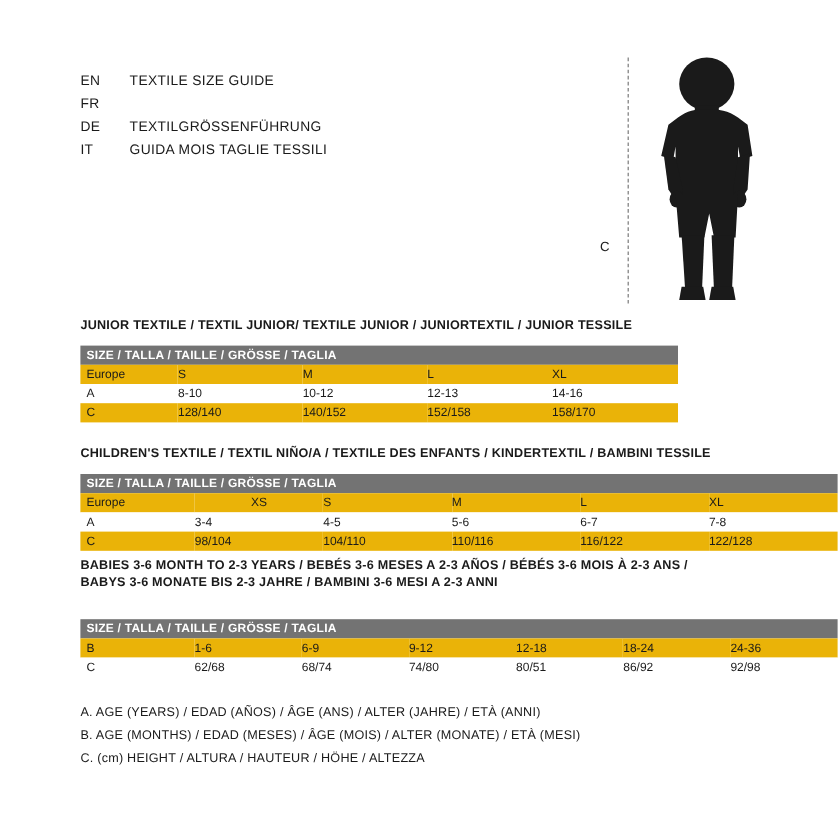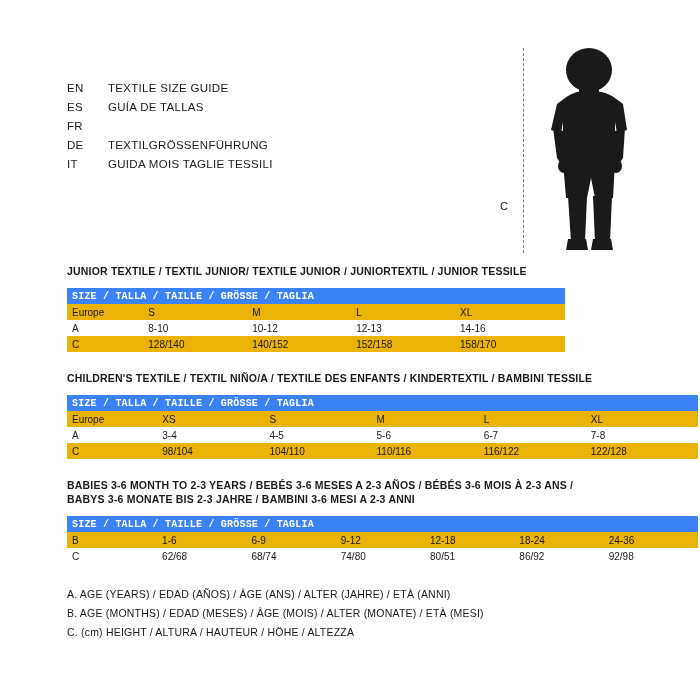--- a/index.html
+++ b/index.html
@@ -20,21 +20,20 @@
     height: 700px;
     box-sizing: border-box;
   }
 
   
   .lang-block {
     position: absolute;
     left: 67px;
     top: 62px;
     width: 400px;
-    margin-top: 20px;
   }
   .lang-row {
     display: flex;
     align-items: baseline;
     height: 19px;
     font-size: 11.5px;
     letter-spacing: 0.3px;
   }
   .lang-code {
     width: 41px;
@@ -94,26 +93,25 @@
     font-size: 10px;
     color: #1a1a1a;
   }
   table.size-table td {
     padding: 0;
     height: 16px;
     vertical-align: middle;
     font-size: 10px;
   }
   .hdr-row td {
-    background: #3b82f6;
+    background: #737373;
     color: #ffffff;
     font-weight: bold;
     height: 17px;
     letter-spacing: 0.2px;
-    font-family: Liberation Mono, monospace;
   }
   .band td {
     background: #eab308;
   }
   .plain td {
     background: #ffffff;
   }
   .cell-pad {
     padding-left: 5px !important;
   }
@@ -131,24 +129,20 @@
 </style>
 </head>
 <body>
 
 <div class="page">
 
   <div class="lang-block">
     <div class="lang-row">
       <span class="lang-code">EN</span>
       <span class="lang-text">TEXTILE SIZE GUIDE</span>
-    </div>
-    <div class="lang-row">
-      <span class="lang-code">ES</span>
-      <span class="lang-text">GUÍA DE TALLAS</span>
     </div>
     <div class="lang-row">
       <span class="lang-code">FR</span>
     </div>
     <div class="lang-row">
       <span class="lang-code">DE</span>
       <span class="lang-text">TEXTILGRÖSSENFÜHRUNG</span>
     </div>
     <div class="lang-row">
       <span class="lang-code">IT</span>
@@ -224,21 +218,21 @@
 
   <div class="sec-title" style="top:371px;">CHILDREN'S TEXTILE / TEXTIL NIÑO/A / TEXTILE DES ENFANTS / KINDERTEXTIL / BAMBINI TESSILE</div>
 
   <table class="size-table" style="left:67px; top:395px; width:631px;">
     <tbody>
         <tr class="hdr-row">
       <td class="cell-pad" colspan="6">SIZE / TALLA / TAILLE / GRÖSSE / TAGLIA</td>
     </tr>
     <tr class="band">
       <td class="cell-pad" style="width:91px;">Europe</td>
-      <td style="width:108px;">XS</td>
+      <td style="width:108px;text-align:center;">XS</td>
       <td style="width:108px;">S</td>
       <td style="width:108px;">M</td>
       <td style="width:108px;">L</td>
       <td style="width:108px;">XL</td>
     </tr>
     <tr class="plain">
       <td class="cell-pad">A</td>
       <td>3-4</td>
       <td>4-5</td>
       <td>5-6</td>
@@ -249,21 +243,21 @@
       <td class="cell-pad">C</td>
       <td>98/104</td>
       <td>104/110</td>
       <td>110/116</td>
       <td>116/122</td>
       <td>122/128</td>
     </tr>
   </tbody>
     </table>
 
-  <div class="sec-title" style="top:478px; width:520px;">BABIES 3-6 MONTH TO 2-3 YEARS / BEBÉS 3-6 MESES A 2-3 AÑOS / BÉBÉS 3-6 MOIS À 2-3 ANS / BABYS 3-6 MONATE BIS 2-3 JAHRE / BAMBINI 3-6 MESI A 2-3 ANNI</div>
+  <div class="sec-title" style="top:464px; width:520px;">BABIES 3-6 MONTH TO 2-3 YEARS / BEBÉS 3-6 MESES A 2-3 AÑOS / BÉBÉS 3-6 MOIS À 2-3 ANS / BABYS 3-6 MONATE BIS 2-3 JAHRE / BAMBINI 3-6 MESI A 2-3 ANNI</div>
 
   <table class="size-table" style="left:67px; top:516px; width:631px;">
     <tbody>
         <tr class="hdr-row">
       <td class="cell-pad" colspan="7">SIZE / TALLA / TAILLE / GRÖSSE / TAGLIA</td>
     </tr>
     <tr class="band">
       <td class="cell-pad" style="width:91px;">B</td>
       <td style="width:90px;">1-6</td>
       <td style="width:90px;">6-9</td>

